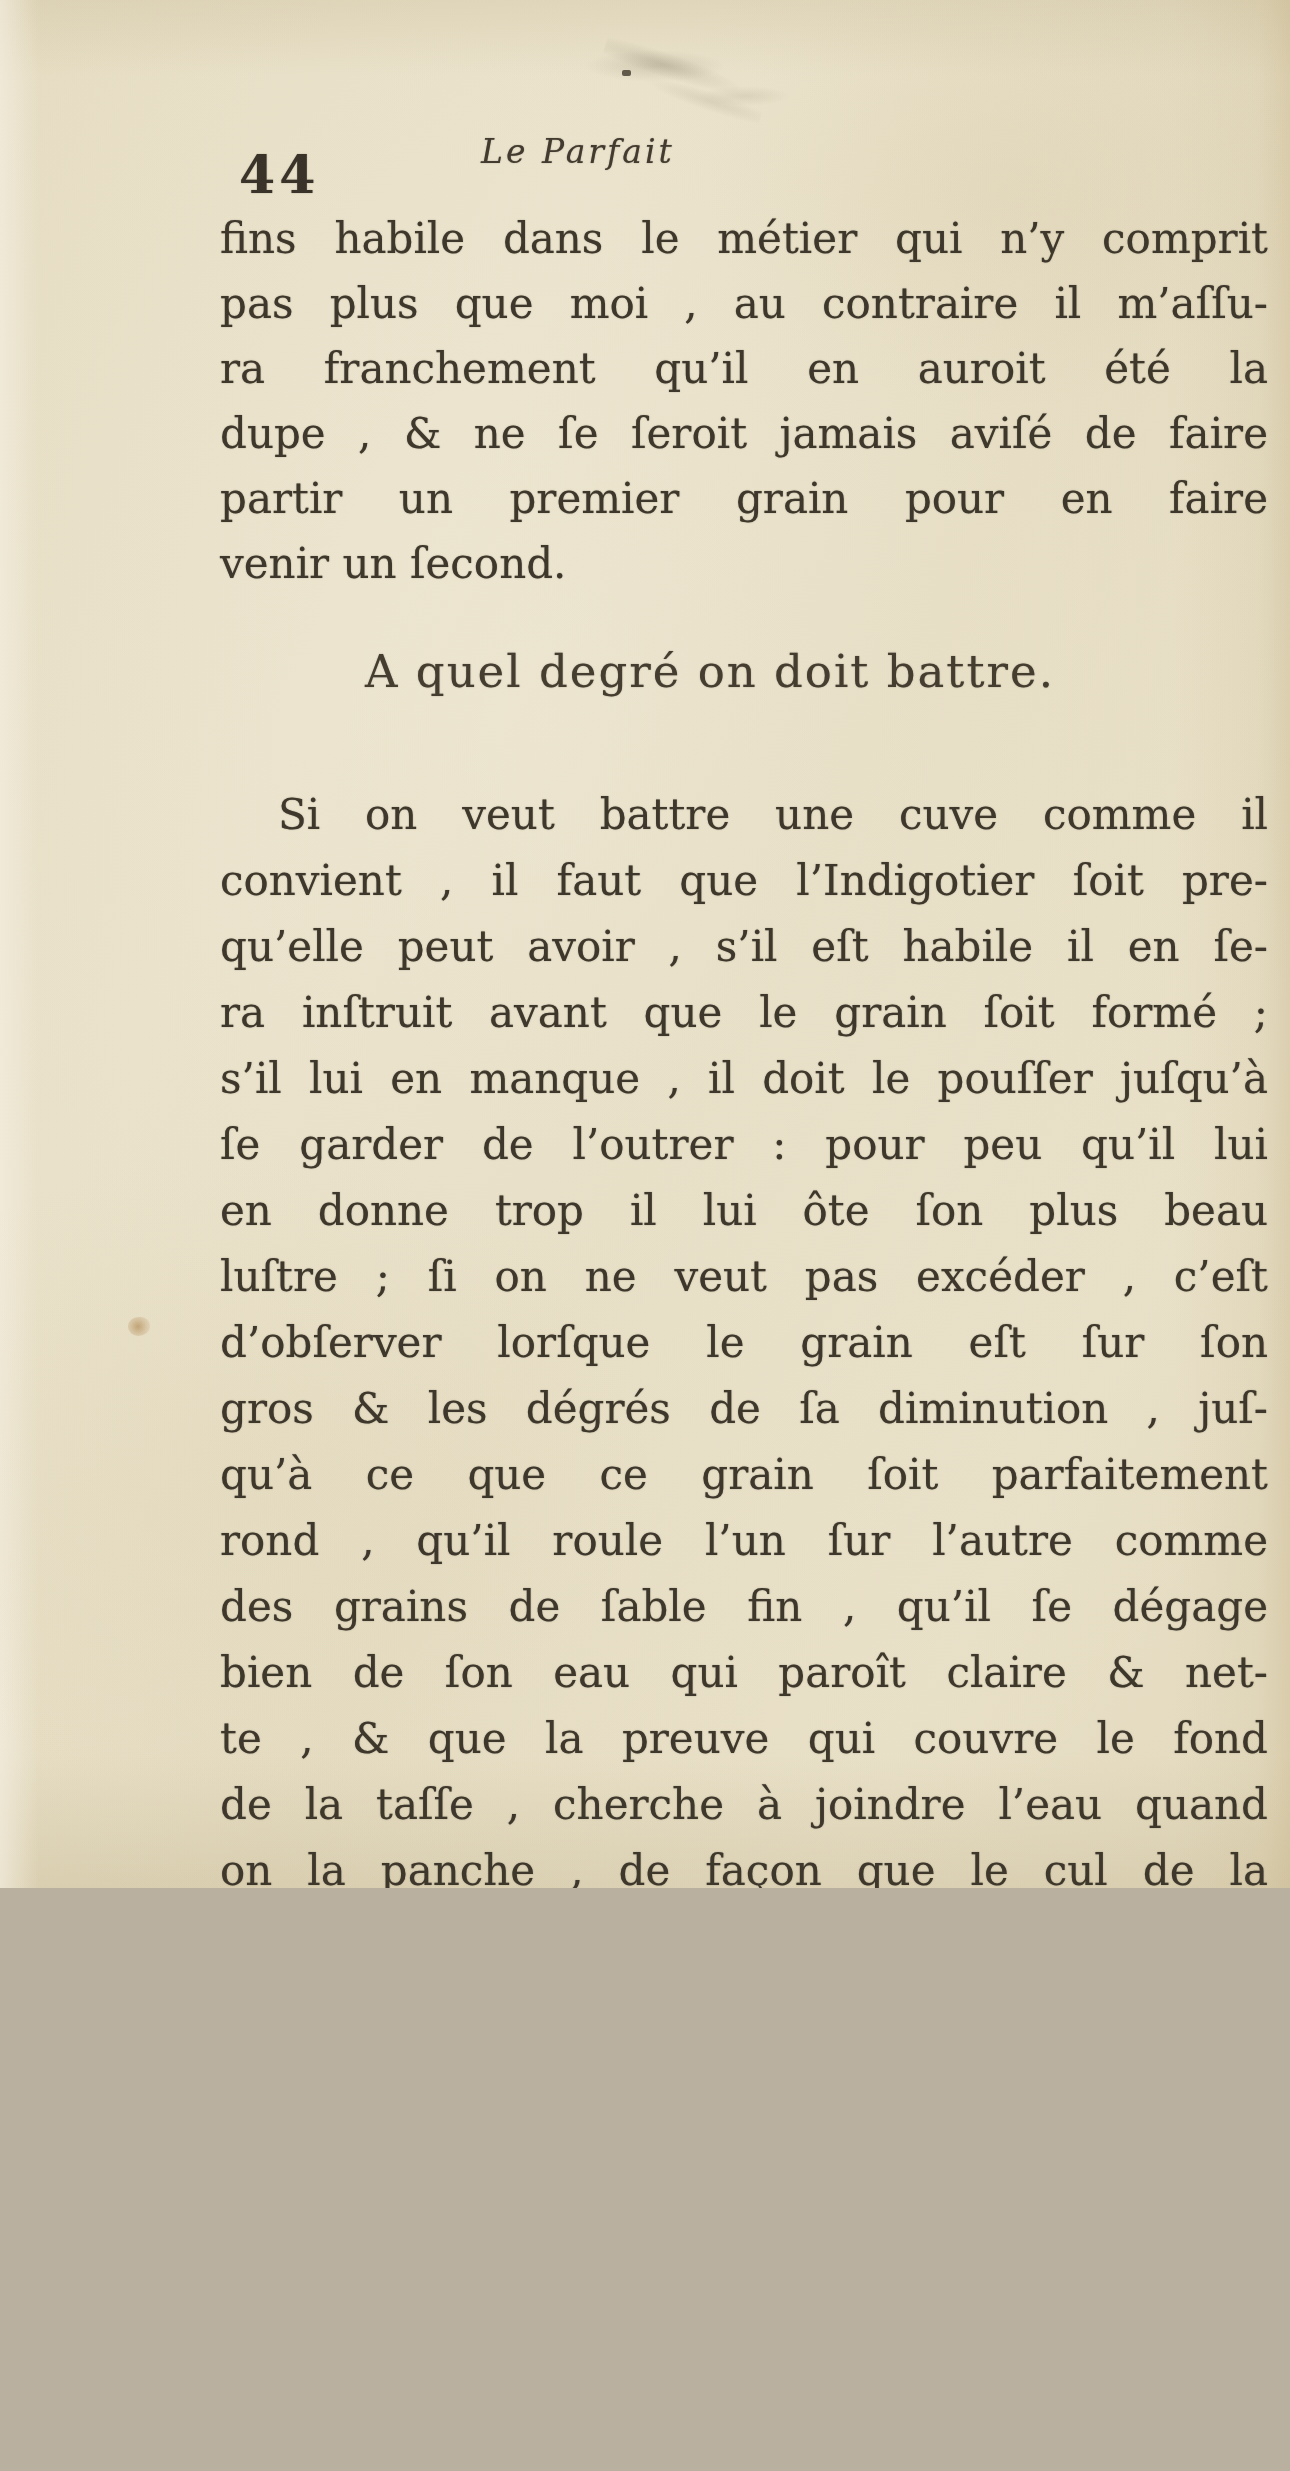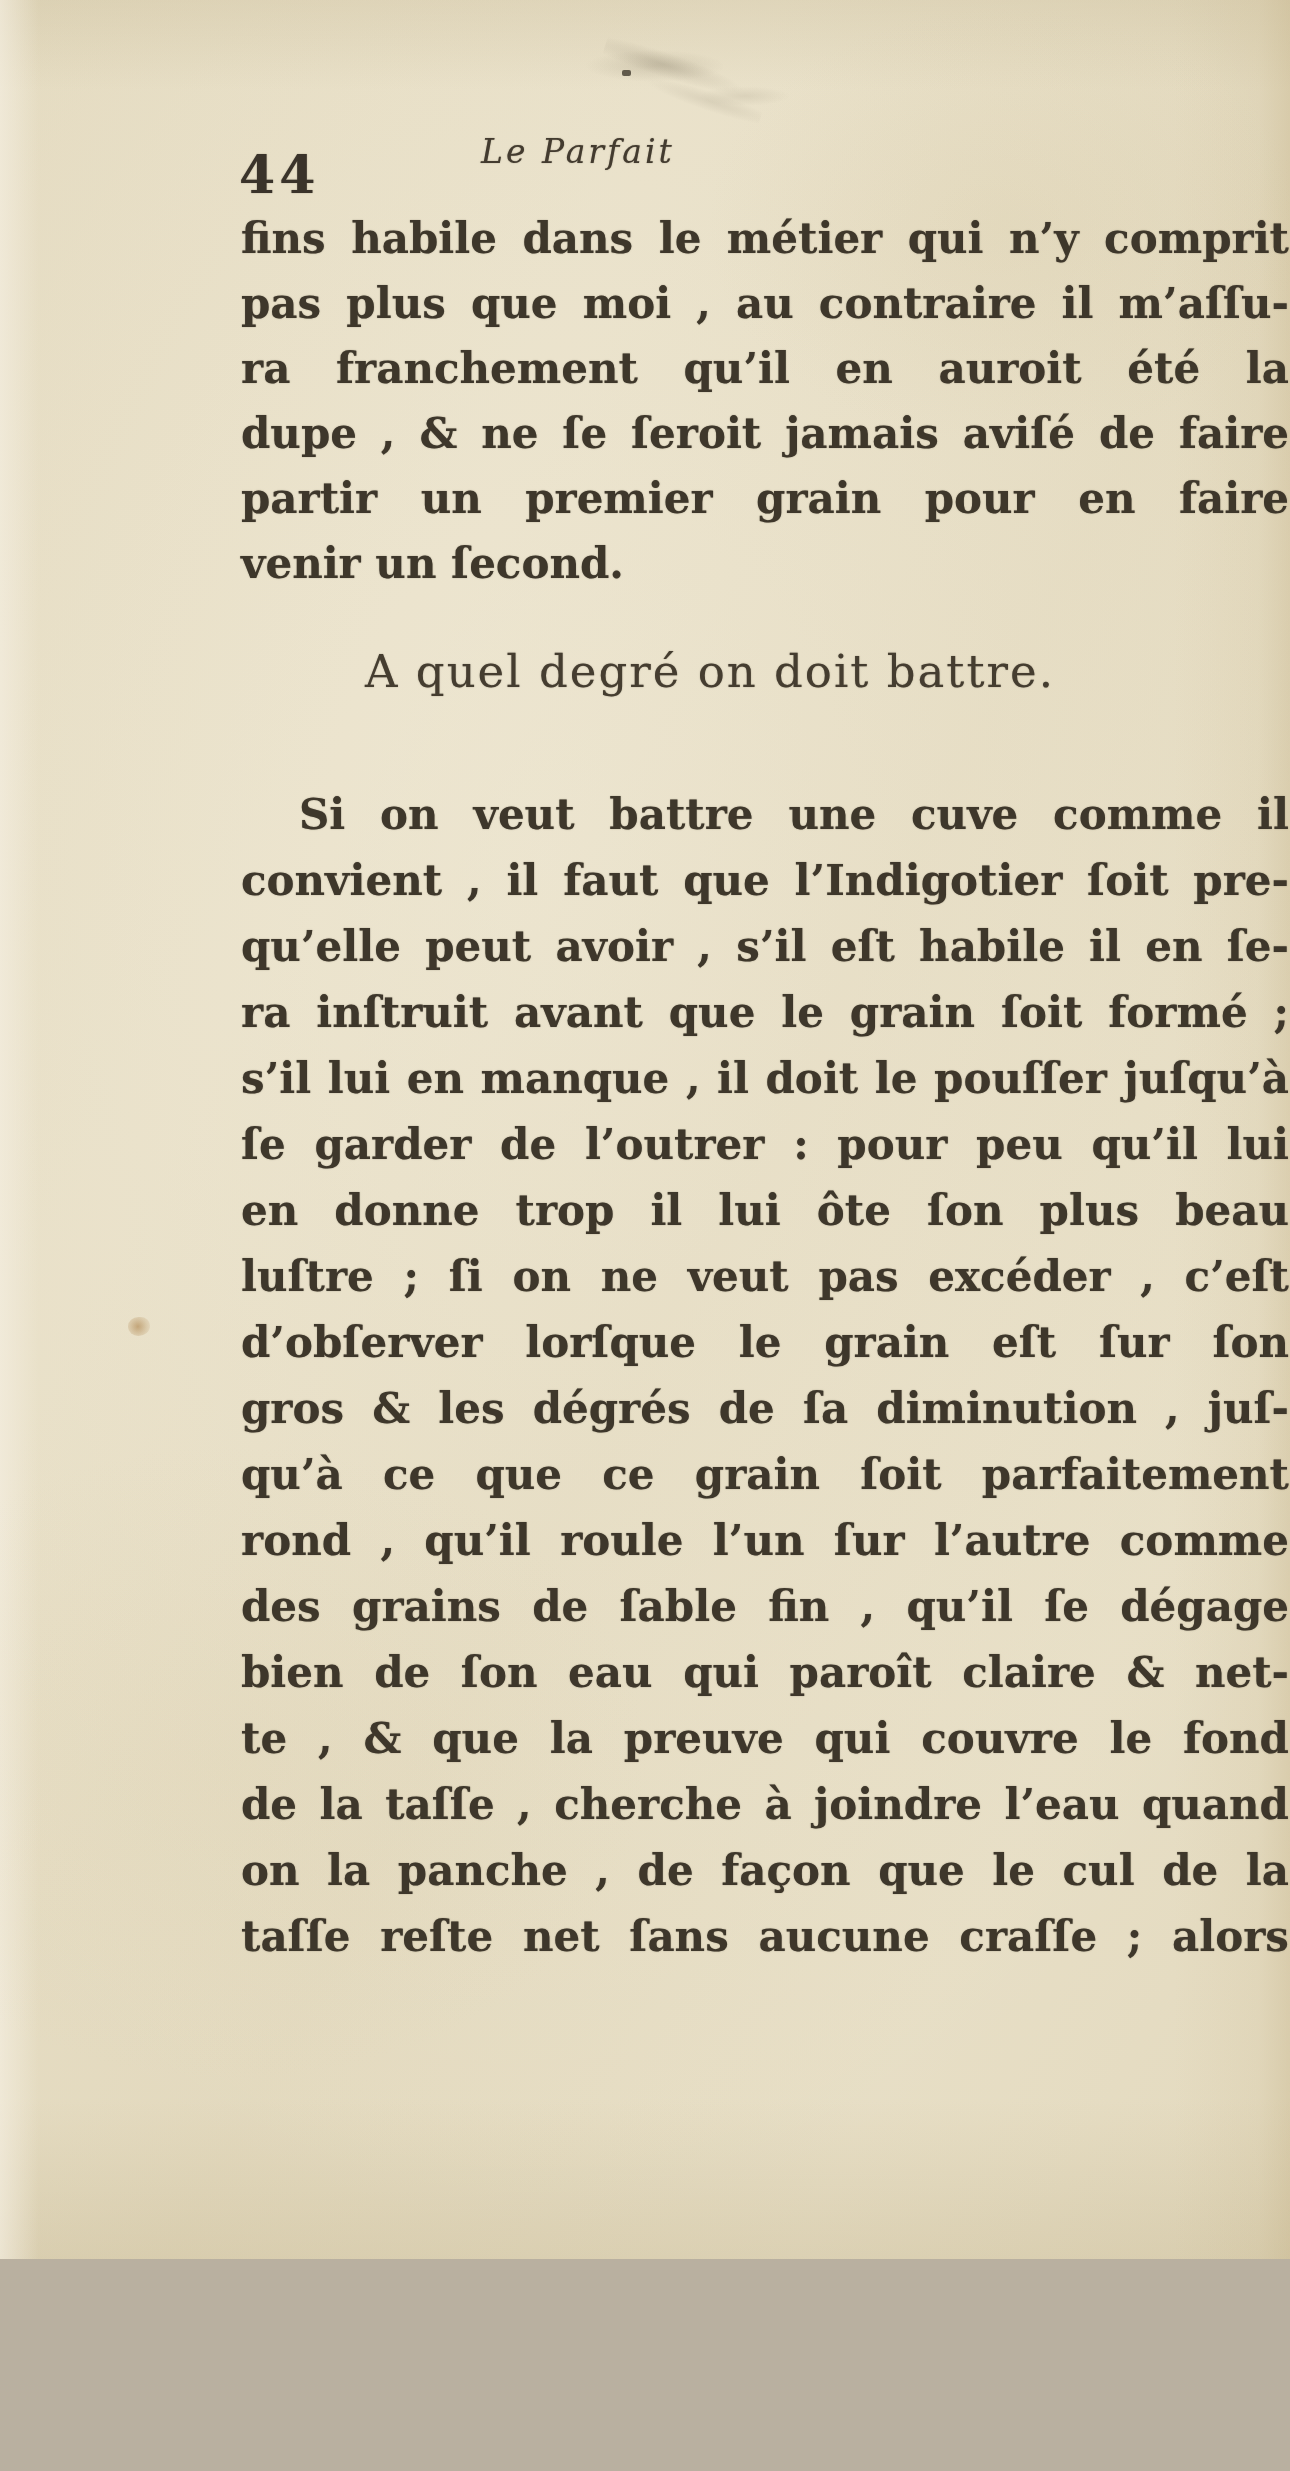--- a/index.html
+++ b/index.html
@@ -1,20 +1,20 @@
 <!DOCTYPE html>
 <html><head>
 <meta charset="utf-8">
 <style>
   html, body { margin: 0; padding: 0; background: #b9b0a0; }
 
   .page {
     position: relative;
     width: 1290px;
-    height: 2259px;
+    height: 1888px;
     overflow: hidden;
     font-family: "DejaVu Serif", "Liberation Serif", serif;
     color: #3c352a;
     background-color: #e6ddc3;
     background-image:
       radial-gradient(ellipse 70px 16px at 655px 66px, rgba(125,115,92,0.20), rgba(125,115,92,0) 100%),
       radial-gradient(ellipse 45px 10px at 745px 96px, rgba(125,115,92,0.14), rgba(125,115,92,0) 100%),
       radial-gradient(circle 3px at 446px 2297px, rgba(80,70,50,0.45), rgba(80,70,50,0) 100%),
       radial-gradient(ellipse 300px 220px at 78% 10%, rgba(208,192,152,0.18), rgba(208,192,152,0) 100%),
       radial-gradient(ellipse 420px 320px at 18% 78%, rgba(212,198,160,0.14), rgba(212,198,160,0) 100%),
@@ -31,21 +31,21 @@
   .page-header { position: absolute; top: 132px; left: 237px; right: 10px; height: 80px; }
   .pagenum {
     position: absolute; left: 2px; top: 12px;
     font-size: 52px; font-weight: bold; letter-spacing: 4px; color: #3a332a;
   }
   .running-title {
     position: absolute; left: 244px; top: 0;
     font-style: italic; font-size: 33px; letter-spacing: 3px; color: #433b2f;
   }
 
-  .bodycol { position: absolute; left: 241px; width: 1048px; font-weight: bold; }
+  .bodycol { position: absolute; left: 220px; width: 1048px; }
   .para-1 { top: 206px; }
   .para-2 { top: 782px; }
 
   .line {
     width: 100%;
     font-size: 42px;
     line-height: 65px;
     text-align: justify;
     text-align-last: justify;
     white-space: normal;

